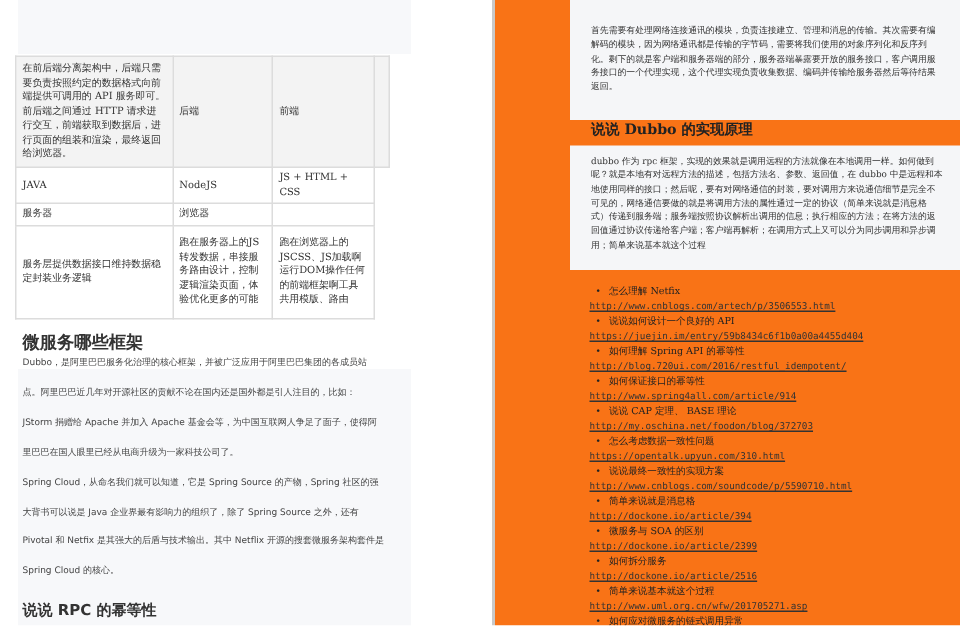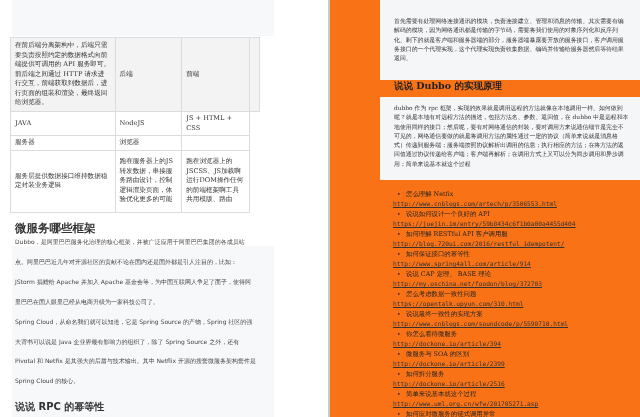--- a/index.html
+++ b/index.html
@@ -119,41 +119,41 @@
   <ul class="links">
     <li>
         <span class="q"><span class="bullet">•</span><span>怎么理解 Netfix</span></span>
         <a class="u">http://www.cnblogs.com/artech/p/3506553.html</a>
       </li>
     <li>
         <span class="q"><span class="bullet">•</span><span>说说如何设计一个良好的 API</span></span>
         <a class="u">https://juejin.im/entry/59b8434c6f1b0a00a4455d404</a>
       </li>
     <li>
-        <span class="q"><span class="bullet">•</span><span>如何理解 RESTful API 客户调用服</span></span>
+        <span class="q"><span class="bullet">•</span><span>如何理解 Spring API 的幂等性</span></span>
         <a class="u">http://blog.720ui.com/2016/restful_idempotent/</a>
       </li>
     <li>
         <span class="q"><span class="bullet">•</span><span>如何保证接口的幂等性</span></span>
         <a class="u">http://www.spring4all.com/article/914</a>
       </li>
     <li>
         <span class="q"><span class="bullet">•</span><span>说说 CAP 定理、 BASE 理论</span></span>
         <a class="u">http://my.oschina.net/foodon/blog/372703</a>
       </li>
     <li>
         <span class="q"><span class="bullet">•</span><span>怎么考虑数据一致性问题</span></span>
         <a class="u">https://opentalk.upyun.com/310.html</a>
       </li>
     <li>
         <span class="q"><span class="bullet">•</span><span>说说最终一致性的实现方案</span></span>
         <a class="u">http://www.cnblogs.com/soundcode/p/5590710.html</a>
       </li>
     <li>
-        <span class="q"><span class="bullet">•</span><span>你怎么看待微服务</span></span>
+        <span class="q"><span class="bullet">•</span><span>简单来说就是消息格</span></span>
         <a class="u">http://dockone.io/article/394</a>
       </li>
     <li>
         <span class="q"><span class="bullet">•</span><span>微服务与 SOA 的区别</span></span>
         <a class="u">http://dockone.io/article/2399</a>
       </li>
     <li>
         <span class="q"><span class="bullet">•</span><span>如何拆分服务</span></span>
         <a class="u">http://dockone.io/article/2516</a>
       </li>

